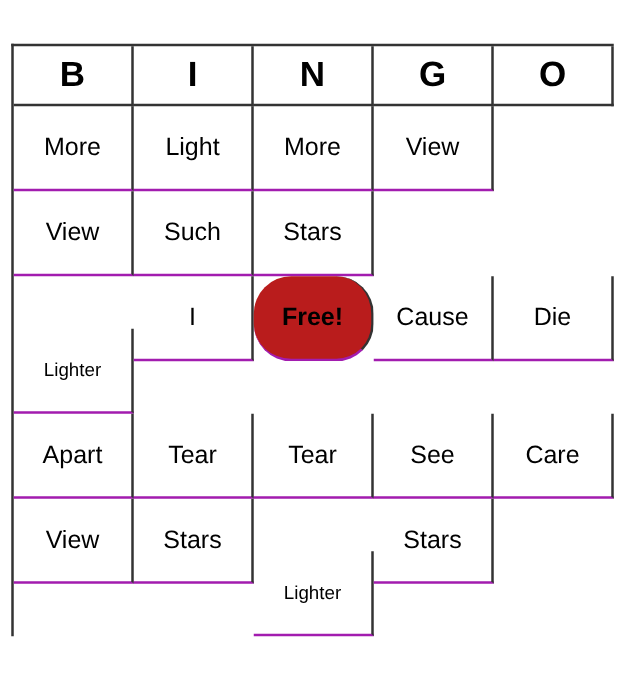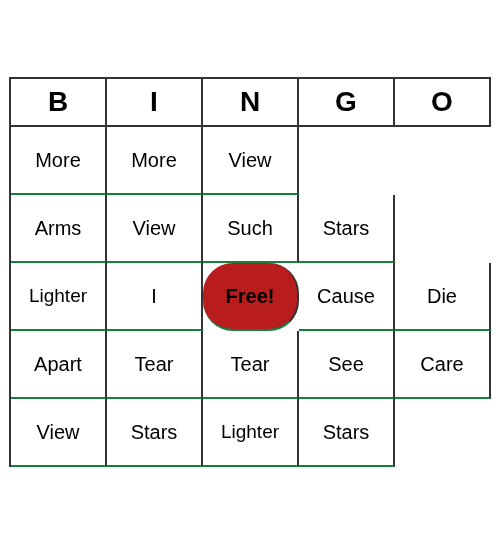--- a/index.html
+++ b/index.html
@@ -26,21 +26,21 @@
     }
 
     .bingo-row {
       display: flex;
     }
 
     .bingo-cell {
       width: 96px;
       height: 68px;
       border-right: 2px solid #333;
-      border-bottom: 2px solid #15803d;
+      border-bottom: 2px solid #a21caf;
       display: flex;
       justify-content: center;
       align-items: center;
       font-size: 20px;
       font-weight: normal;
       text-align: center;
       padding: 4px;
     }
 
     .header-row .bingo-cell {
@@ -51,41 +51,42 @@
       border-bottom: 2px solid #333;
     }
 
     .free-cell {
       background-color: #b91c1c;
       font-weight: bold;
       border-radius: 30px;
     }
 
     .small-text {
-      font-size: 19px;
+      font-size: 15px;
+      margin-top: 42px;
     }
   </style>
 </head>
 <body>
 
 <div class="bingo-card" id="bingo-card">
 <div class="bingo-row header-row">
       <div class="bingo-cell">B</div>
       <div class="bingo-cell">I</div>
       <div class="bingo-cell">N</div>
       <div class="bingo-cell">G</div>
       <div class="bingo-cell">O</div>
     </div>
     <div class="bingo-row">
       <div class="bingo-cell">More</div>
+      <div class="bingo-cell">Light</div>
       <div class="bingo-cell">More</div>
       <div class="bingo-cell">View</div>
     </div>
     <div class="bingo-row">
-      <div class="bingo-cell">Arms</div>
       <div class="bingo-cell">View</div>
       <div class="bingo-cell">Such</div>
       <div class="bingo-cell">Stars</div>
     </div>
     <div class="bingo-row">
       <div class="bingo-cell small-text">Lighter</div>
       <div class="bingo-cell">I</div>
       <div class="bingo-cell free-cell">Free!</div>
       <div class="bingo-cell">Cause</div>
       <div class="bingo-cell">Die</div>

